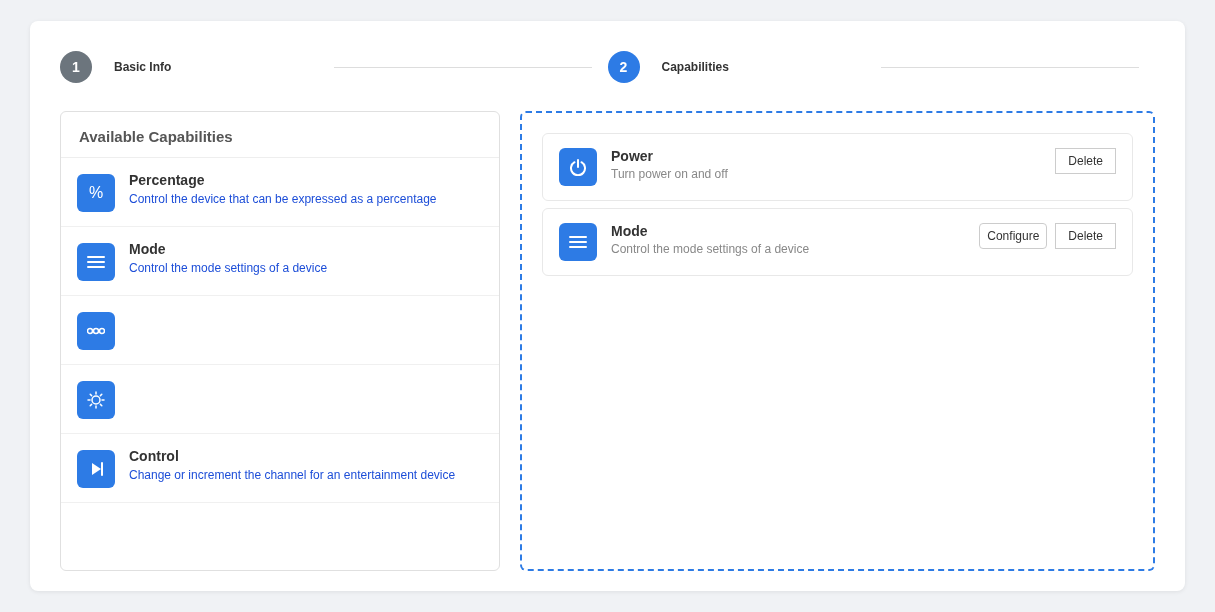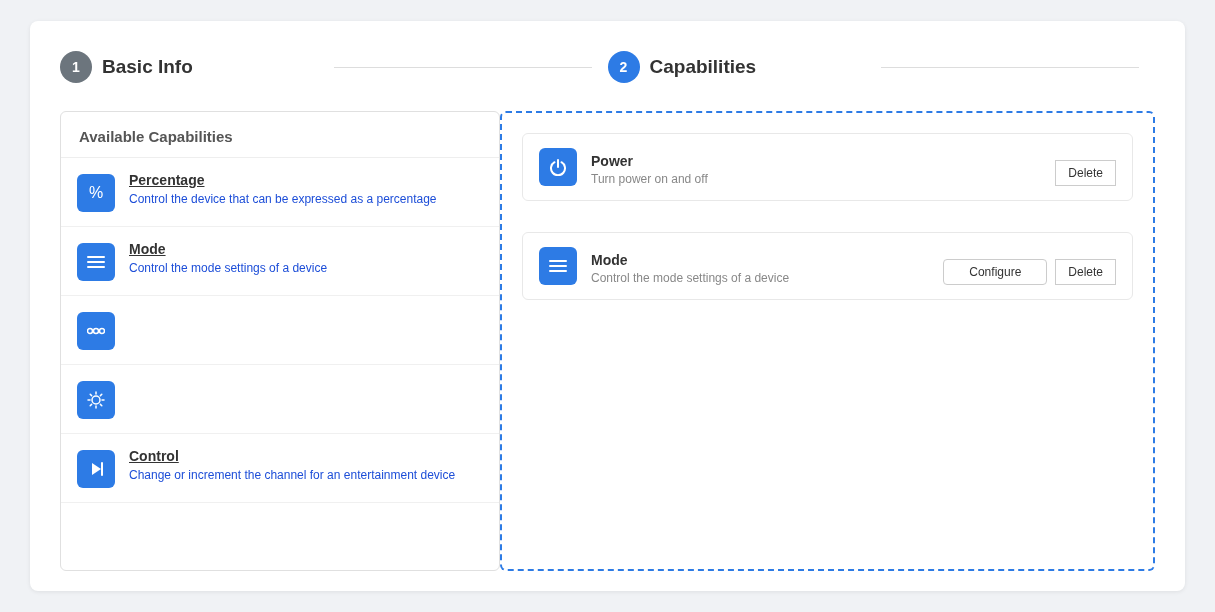--- a/index.html
+++ b/index.html
@@ -43,34 +43,35 @@
     }
     .step-circle.inactive {
       background: #6c757d;
       color: #fff;
     }
     .step-circle.active {
       background: #2d7be5;
       color: #fff;
     }
     .step-label {
-      margin-left: 10px;
-      font-size: 19px;
+      margin-left: 22px;
+      font-size: 12px;
       font-weight: 600;
       color: #333;
     }
     .step-line {
       flex: 1;
       height: 1px;
       background: #ddd;
       margin: 0 16px;
     }
     
     .main-content {
       display: flex;
+      gap: 20px;
       height: 460px;
     }
     
     .left-panel {
       width: 440px;
       background: #fff;
       border: 1px solid #e0e0e0;
       border-radius: 6px;
       display: flex;
       flex-direction: column;
@@ -114,44 +115,43 @@
       color: #fff;
       font-size: 16px;
       margin-right: 14px;
       margin-top: 2px;
     }
     .cap-text h4 {
       font-size: 14px;
       font-weight: 600;
       color: #333;
       margin-bottom: 3px;
-      text-decoration: underline;
     }
     .cap-text p {
       font-size: 12px;
       color: #1d4ed8;
       line-height: 1.4;
     }
     
     .right-panel {
       flex: 1;
       border: 2px dashed #2d7be5;
       border-radius: 6px;
       padding: 20px;
       overflow-y: auto;
     }
     
     .selected-cap {
       display: flex;
-      align-items: flex-end;
+      align-items: flex-start;
       background: #fff;
       border: 1px solid #e8e8e8;
       border-radius: 6px;
       padding: 14px 16px;
-      margin-bottom: 31px;
+      margin-bottom: 7px;
     }
     .sel-icon {
       width: 38px;
       height: 38px;
       border-radius: 6px;
       background: #2d7be5;
       display: flex;
       align-items: center;
       justify-content: center;
       flex-shrink: 0;
@@ -170,21 +170,21 @@
     }
     .sel-text p {
       font-size: 12px;
       color: #888;
     }
     .sel-actions {
       display: flex;
       gap: 8px;
     }
     .btn-configure {
-      padding: 5px 25px;
+      padding: 5px 7px;
       font-size: 12px;
       border: 1px solid #ccc;
       background: #fff;
       border-radius: 4px;
       cursor: pointer;
       color: #333;
     }
     .btn-delete {
       padding: 5px 12px;
       font-size: 12px;

